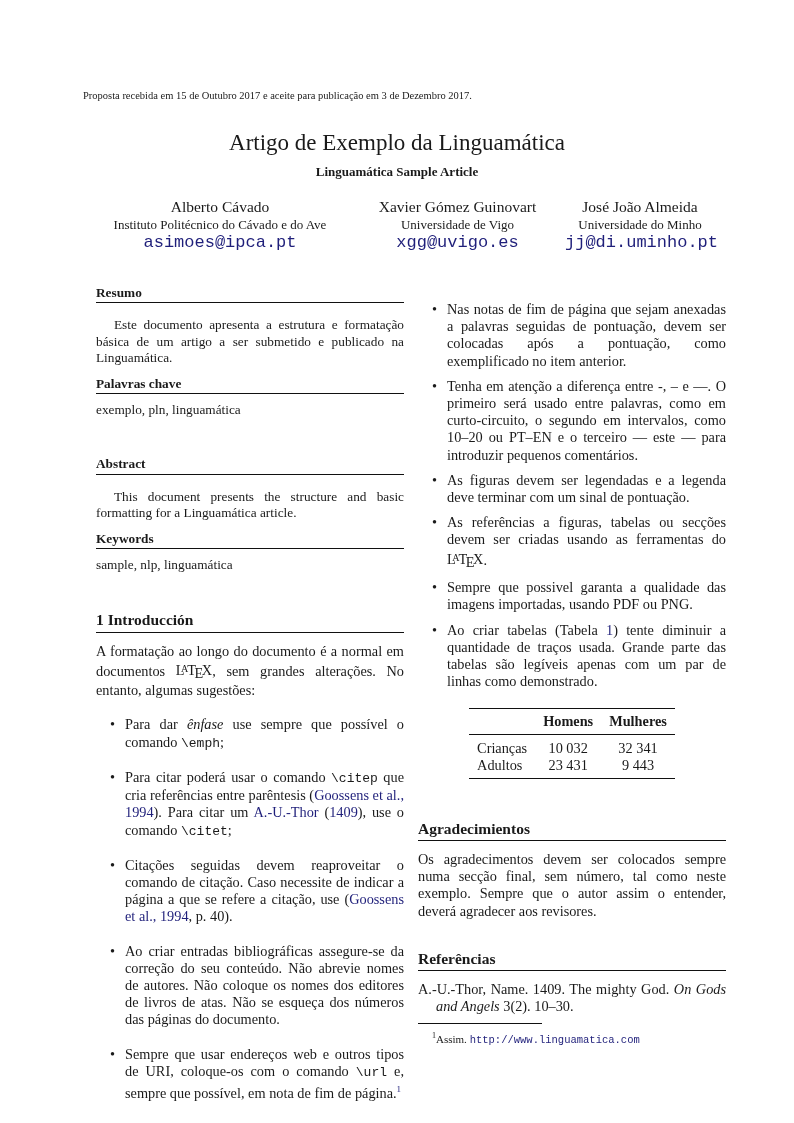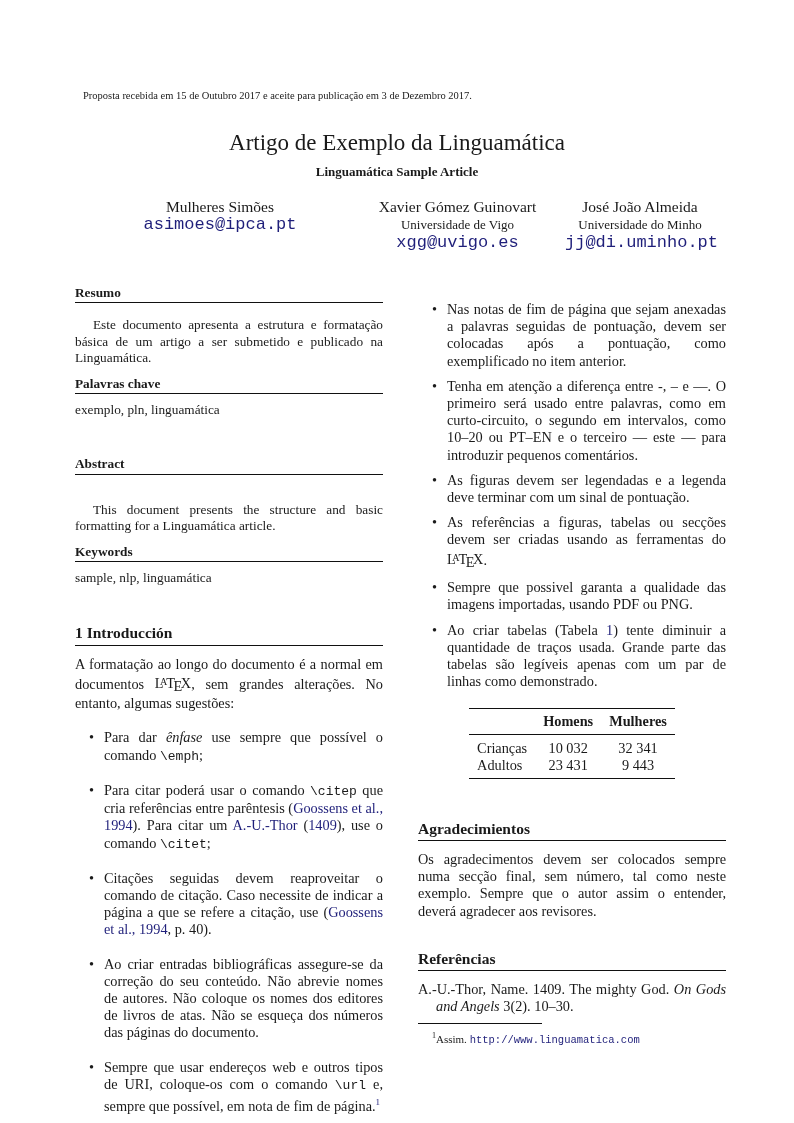--- a/index.html
+++ b/index.html
@@ -19,21 +19,21 @@
 
   .author { position: absolute; top: 197px; text-align: center; font-family: "Liberation Serif", serif; }
   .author .name { font-size: 15.5px; line-height: 19px; }
   .author .aff { font-size: 13px; line-height: 18px; }
   .author .email { font-size: 17px; line-height: 18px; font-family: "Liberation Mono", monospace; color: #1f1f7a; }
   #author-0 { left: 90px; width: 260px; }
   #author-1 { left: 360px; width: 195px; }
   #author-2 { left: 565px; width: 150px; }
 
   .col { position: absolute; font-family: "Liberation Serif", serif; font-size: 14.3px; line-height: 17.2px; }
-  #left-col { left: 75px; width: 308px; top: 284px; }
+  #left-col { left: 96px; width: 308px; top: 284px; }
   #right-col { left: 418px; width: 308px; top: 284px; }
 
   .boxhead { font-weight: bold; font-size: 13.3px; border-bottom: 1px solid #111; padding-bottom: 1px; margin-bottom: 8px; }
   .smalltext { font-size: 13.3px; line-height: 16.5px; text-align: justify; }
   .indent { text-indent: 18px; }
   .sechead { font-weight: bold; font-size: 15.5px; border-bottom: 1.2px solid #111; padding-bottom: 3px; margin-bottom: 10px; }
   p { margin: 0; text-align: justify; }
   ul { list-style: none; margin: 0; padding: 0; }
   li { position: relative; padding-left: 29px; text-align: justify; margin-bottom: 8px; }
   li .bullet { position: absolute; left: 14px; top: 0; }
@@ -56,21 +56,22 @@
 </style>
 </head>
 <body>
 
 <div id="received" class="abs">Proposta recebida em 15 de Outubro 2017 e aceite para publicação em 3 de Dezembro 2017.</div>
 
 <div id="title" class="abs">Artigo de Exemplo da Linguamática</div>
 <div id="subtitle" class="abs">Linguamática Sample Article</div>
 
 <div class="author" id="author-0">
-  <div class="name">Mulheres Simões</div>
+  <div class="name">Alberto Cávado</div>
+  <div class="aff">Instituto Politécnico do Cávado e do Ave</div>
   <div class="email">asimoes@ipca.pt</div>
 </div>
 <div class="author" id="author-1">
   <div class="name">Xavier Gómez Guinovart</div>
   <div class="aff">Universidade de Vigo</div>
   <div class="email">xgg@uvigo.es</div>
 </div>
 <div class="author" id="author-2">
   <div class="name">José João Almeida</div>
   <div class="aff">Universidade do Minho</div>
@@ -80,21 +81,21 @@
 <div id="left-col" class="col">
   <div>
     <div class="boxhead">Resumo</div>
     <p class="smalltext indent" style="margin-top:14px;">Este documento apresenta a estrutura e formatação básica de um artigo a ser submetido e publicado na Linguamática.</p>
     <div class="boxhead" style="margin-top:8px;">Palavras chave</div>
     <p class="smalltext">exemplo, pln, linguamática</p>
   </div>
 
   <div style="margin-top:37px;">
     <div class="boxhead">Abstract</div>
-    <p class="smalltext indent" style="margin-top:27px;">This document presents the structure and basic formatting for a Linguamática article.</p>
+    <p class="smalltext indent" style="margin-top:14px;">This document presents the structure and basic formatting for a Linguamática article.</p>
     <div class="boxhead" style="margin-top:8px;">Keywords</div>
     <p class="smalltext">sample, nlp, linguamática</p>
   </div>
 
   <div style="margin-top:38px;">
     <div class="sechead">1 Introducción</div>
     <p>
       <span>A formatação ao longo do documento é a normal em documentos</span>
       <span class="latex"><span>L</span><sup>A</sup><span>T</span><sub>E</sub><span>X</span></span><span>, sem grandes alterações. No entanto, algumas sugestões:</span>
     </p>

